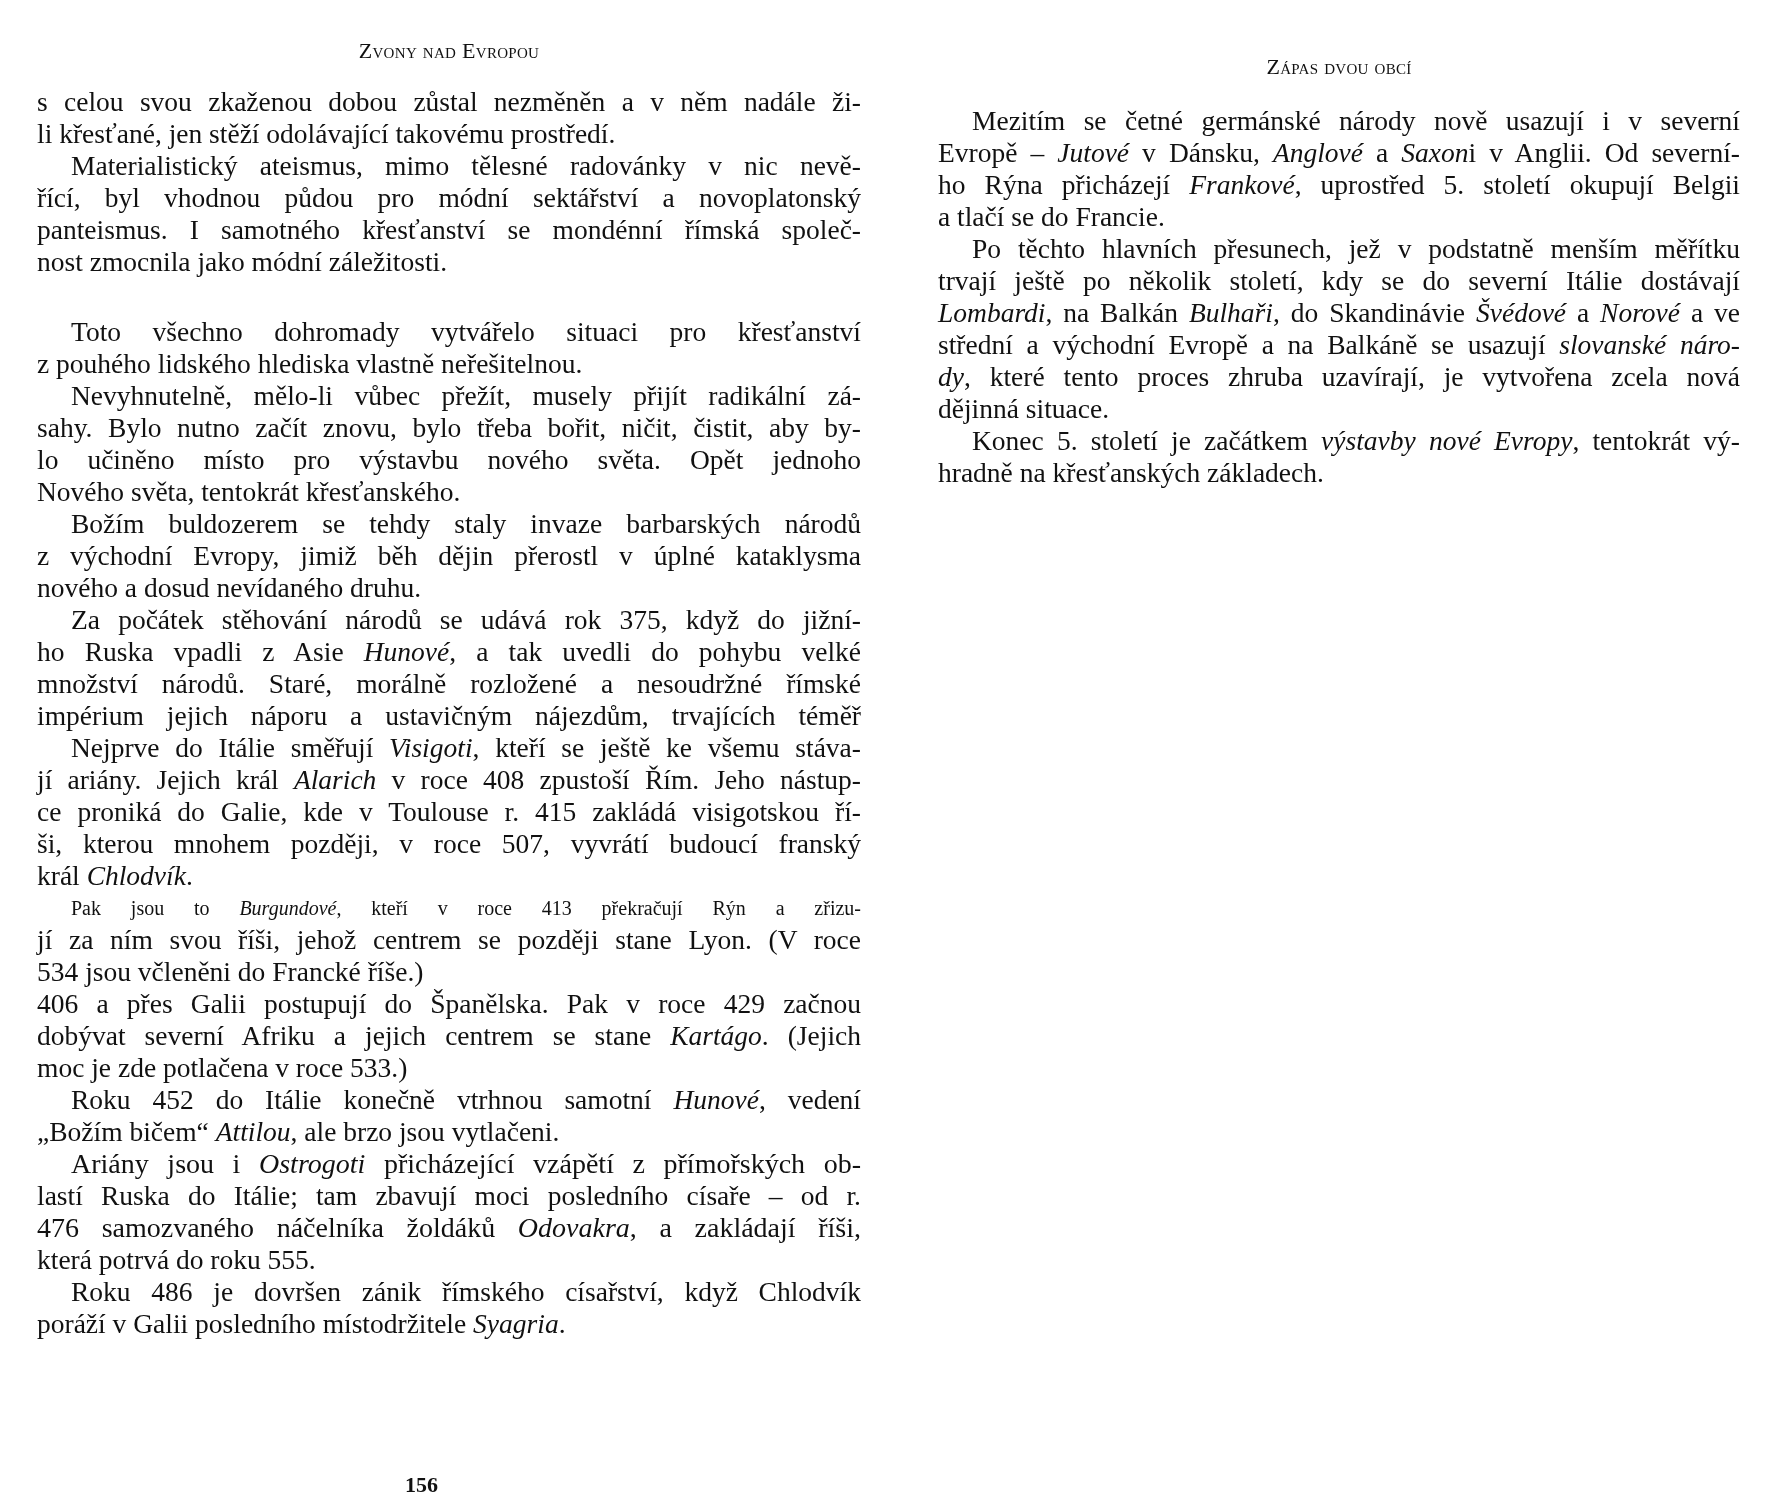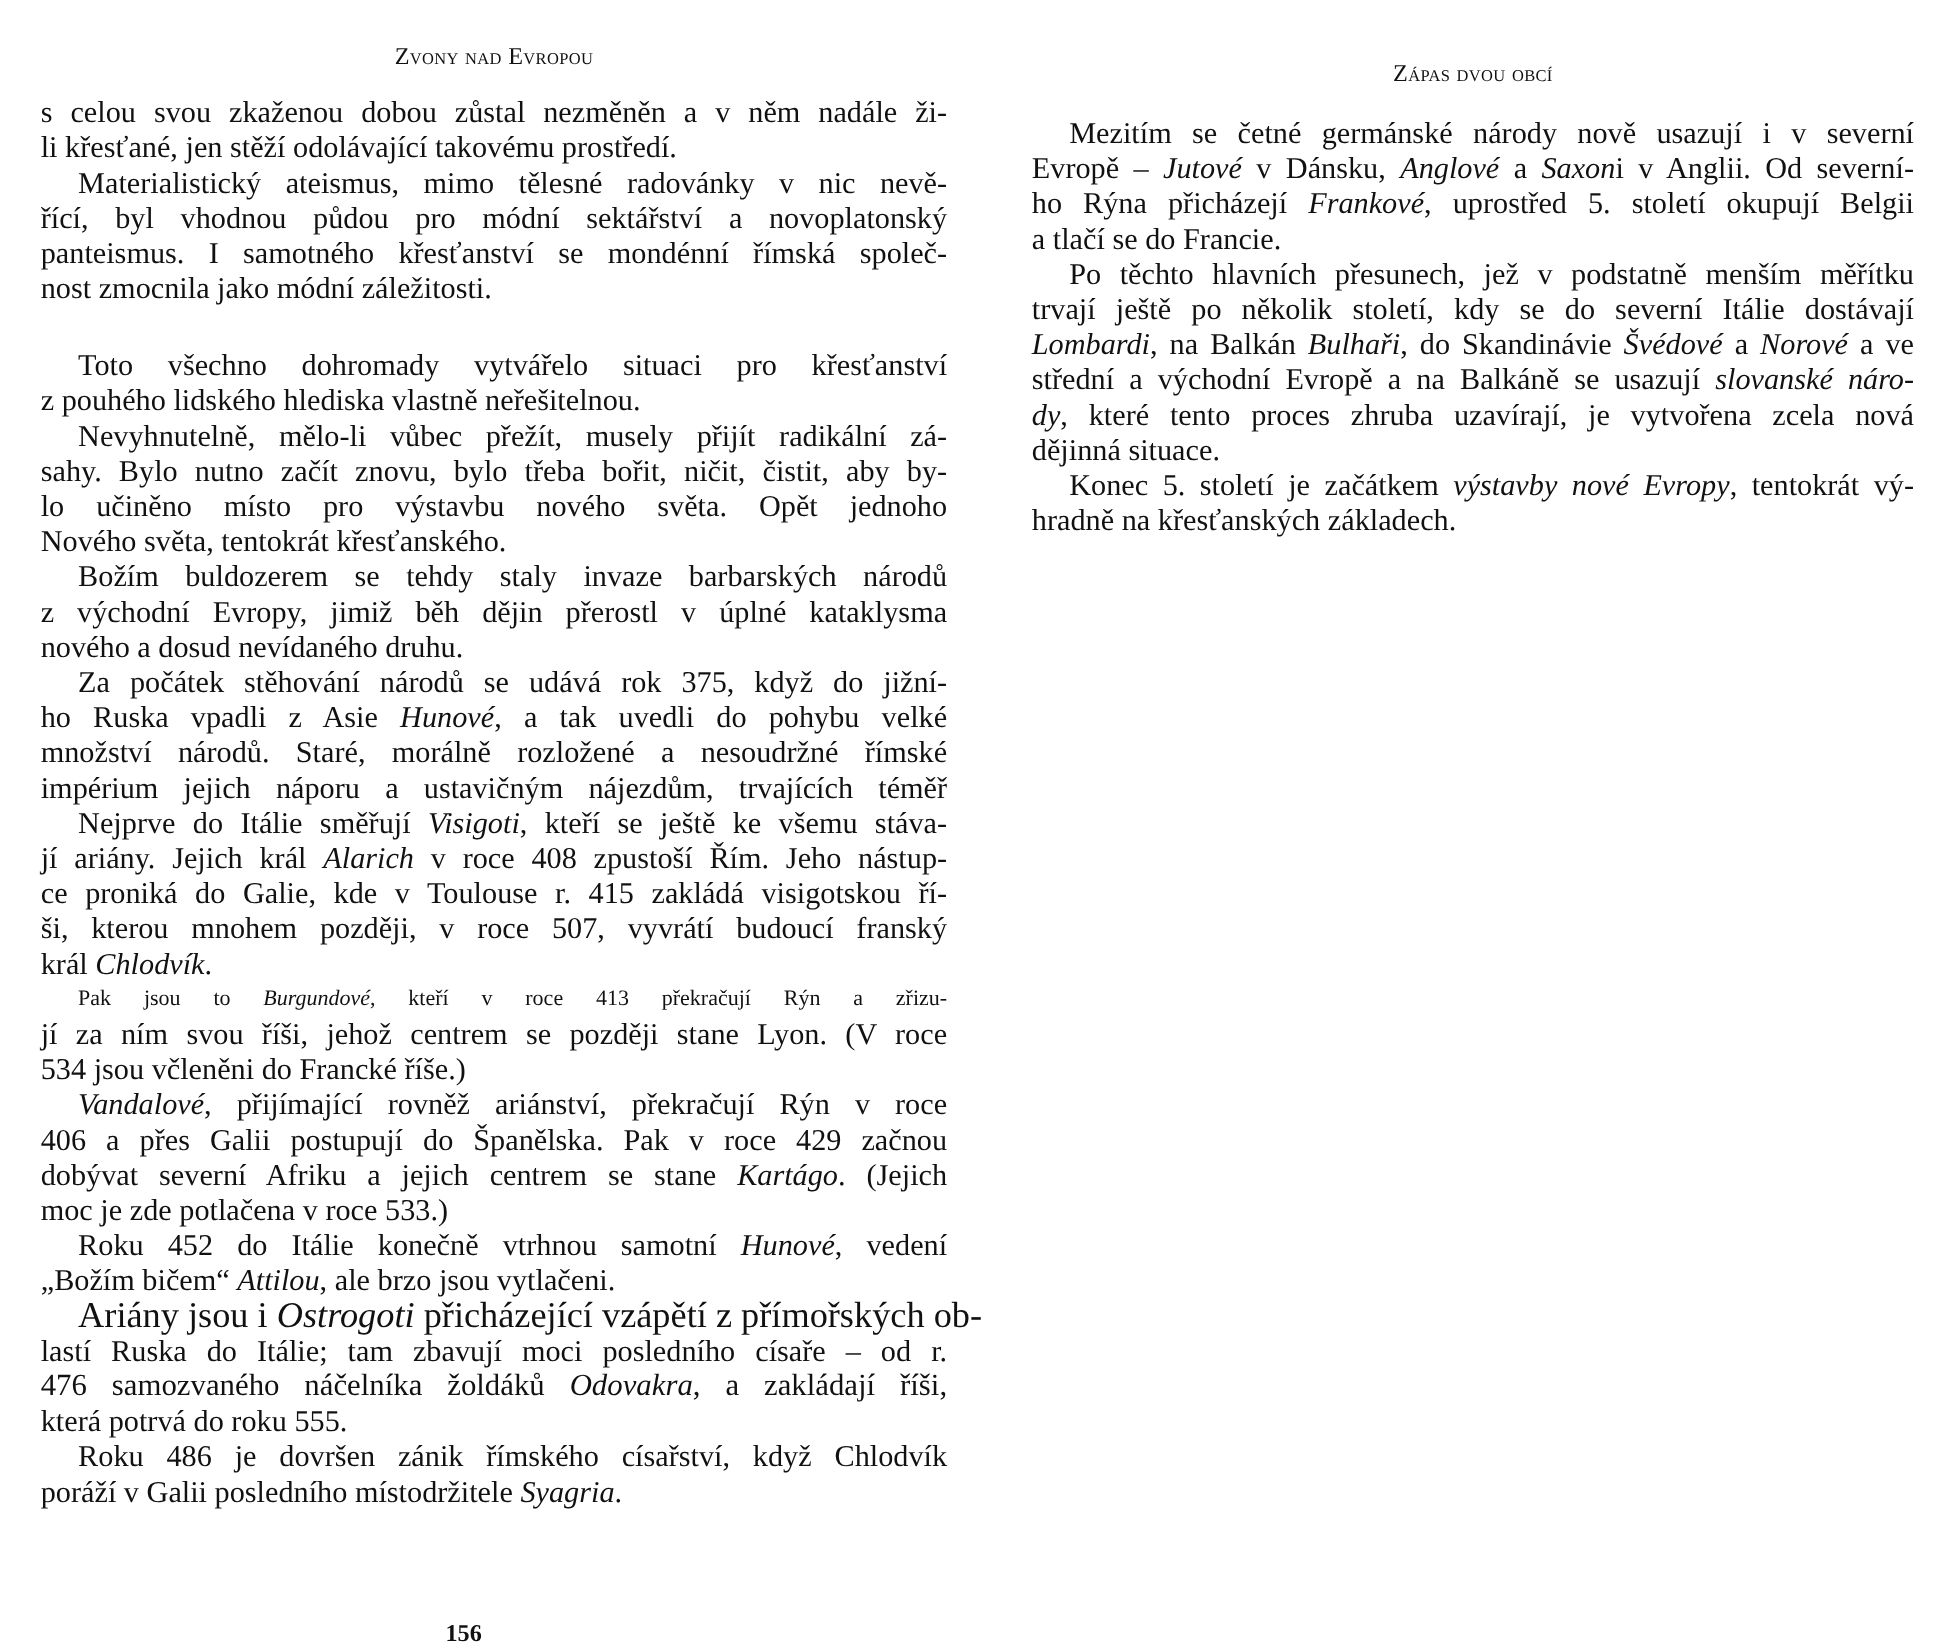--- a/index.html
+++ b/index.html
@@ -52,27 +52,26 @@
       <span class="line"><span>množství národů. Staré, morálně rozložené a nesoudržné římské</span></span>
       <span class="line"><span>impérium jejich náporu a ustavičným nájezdům, trvajících téměř</span></span>
       <span class="line indent"><span>Nejprve do Itálie směřují </span><span class="it">Visigoti</span><span>, kteří se ještě ke všemu stáva-</span></span>
       <span class="line"><span>jí ariány. Jejich král </span><span class="it">Alarich</span><span> v roce 408 zpustoší Řím. Jeho nástup-</span></span>
       <span class="line"><span>ce proniká do Galie, kde v Toulouse r. 415 zakládá visigotskou ří-</span></span>
       <span class="line"><span>ši, kterou mnohem později, v roce 507, vyvrátí budoucí franský</span></span>
       <span class="line last"><span>král </span><span class="it">Chlodvík</span><span>.</span></span>
       <span class="line indent" style="font-size: 20px;"><span>Pak jsou to </span><span class="it">Burgundové</span><span>, kteří v roce 413 překračují Rýn a zřizu-</span></span>
       <span class="line"><span>jí za ním svou říši, jehož centrem se později stane Lyon. (V roce</span></span>
       <span class="line last"><span>534 jsou včleněni do Francké říše.)</span></span>
-      <span class="line indent"><span class="it">Vandalové</span><span>, přijímající rovněž ariánství, překračují Rýn v roce</span></span>
       <span class="line"><span>406 a přes Galii postupují do Španělska. Pak v roce 429 začnou</span></span>
       <span class="line"><span>dobývat severní Afriku a jejich centrem se stane </span><span class="it">Kartágo</span><span>. (Jejich</span></span>
       <span class="line last"><span>moc je zde potlačena v roce 533.)</span></span>
       <span class="line indent"><span>Roku 452 do Itálie konečně vtrhnou samotní </span><span class="it">Hunové</span><span>, vedení</span></span>
       <span class="line last"><span>„Božím bičem“ </span><span class="it">Attilou</span><span>, ale brzo jsou vytlačeni.</span></span>
-      <span class="line indent" style="font-size: 33px;"><span>Ariány jsou i </span><span class="it">Ostrogoti</span><span> přicházející vzápětí z přímořských ob-</span></span>
+      <span class="line indent" style="font-size: 28px;"><span>Ariány jsou i </span><span class="it">Ostrogoti</span><span> přicházející vzápětí z přímořských ob-</span></span>
       <span class="line"><span>lastí Ruska do Itálie; tam zbavují moci posledního císaře – od r.</span></span>
       <span class="line" style="font-size: 28px;"><span>476 samozvaného náčelníka žoldáků </span><span class="it">Odovakra</span><span>, a zakládají říši,</span></span>
       <span class="line last"><span>která potrvá do roku 555.</span></span>
       <span class="line indent"><span>Roku 486 je dovršen zánik římského císařství, když Chlodvík</span></span>
       <span class="line last"><span>poráží v Galii posledního místodržitele </span><span class="it">Syagria</span><span>.</span></span>
     </div>
   <div class="folio">156</div>
 </div>
 
 <div class="page right">

